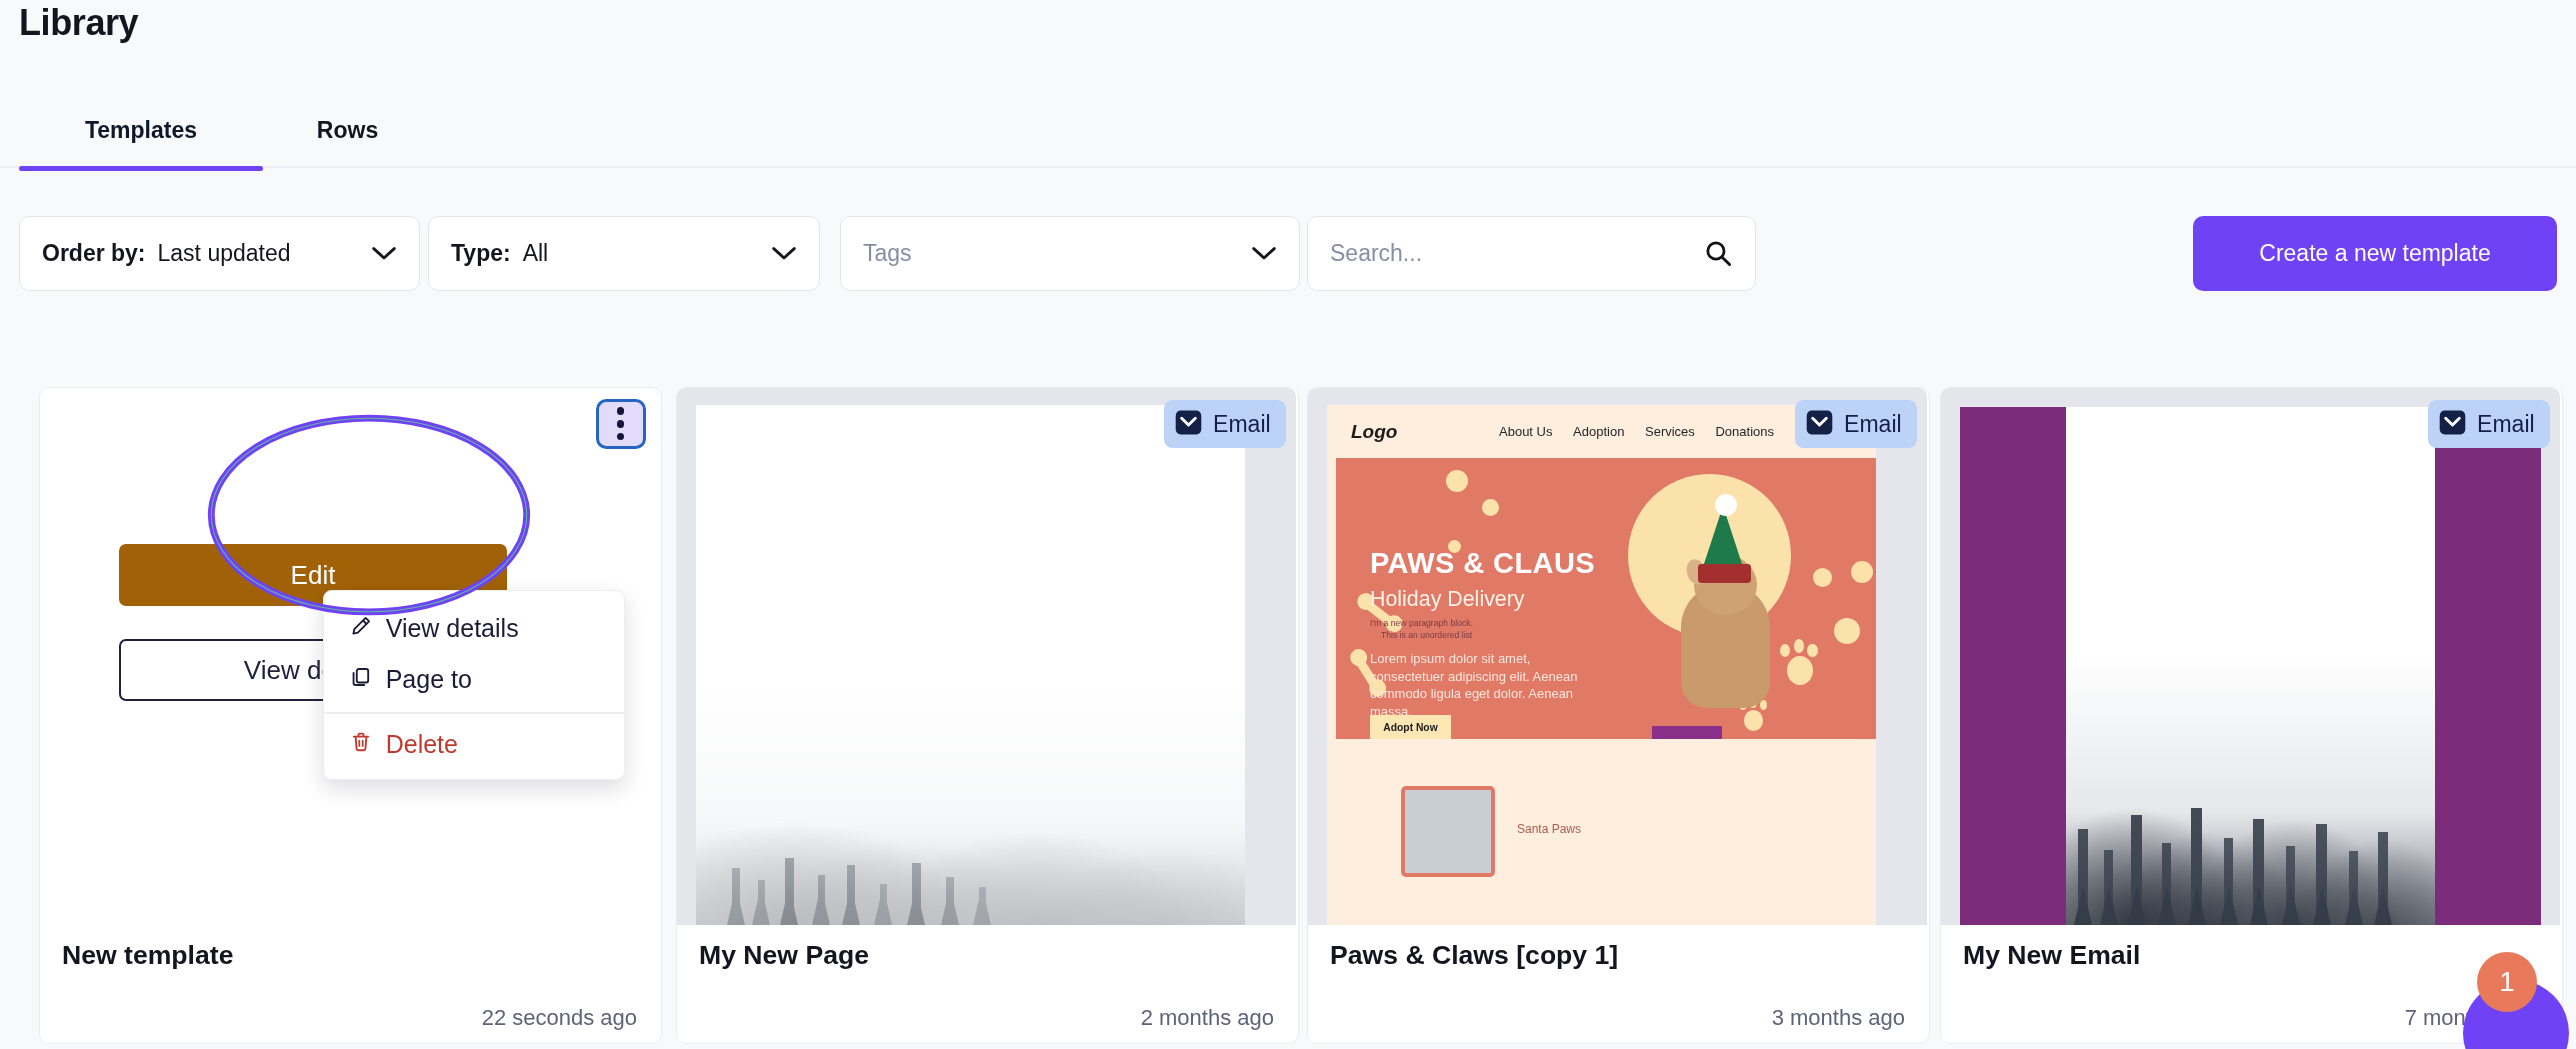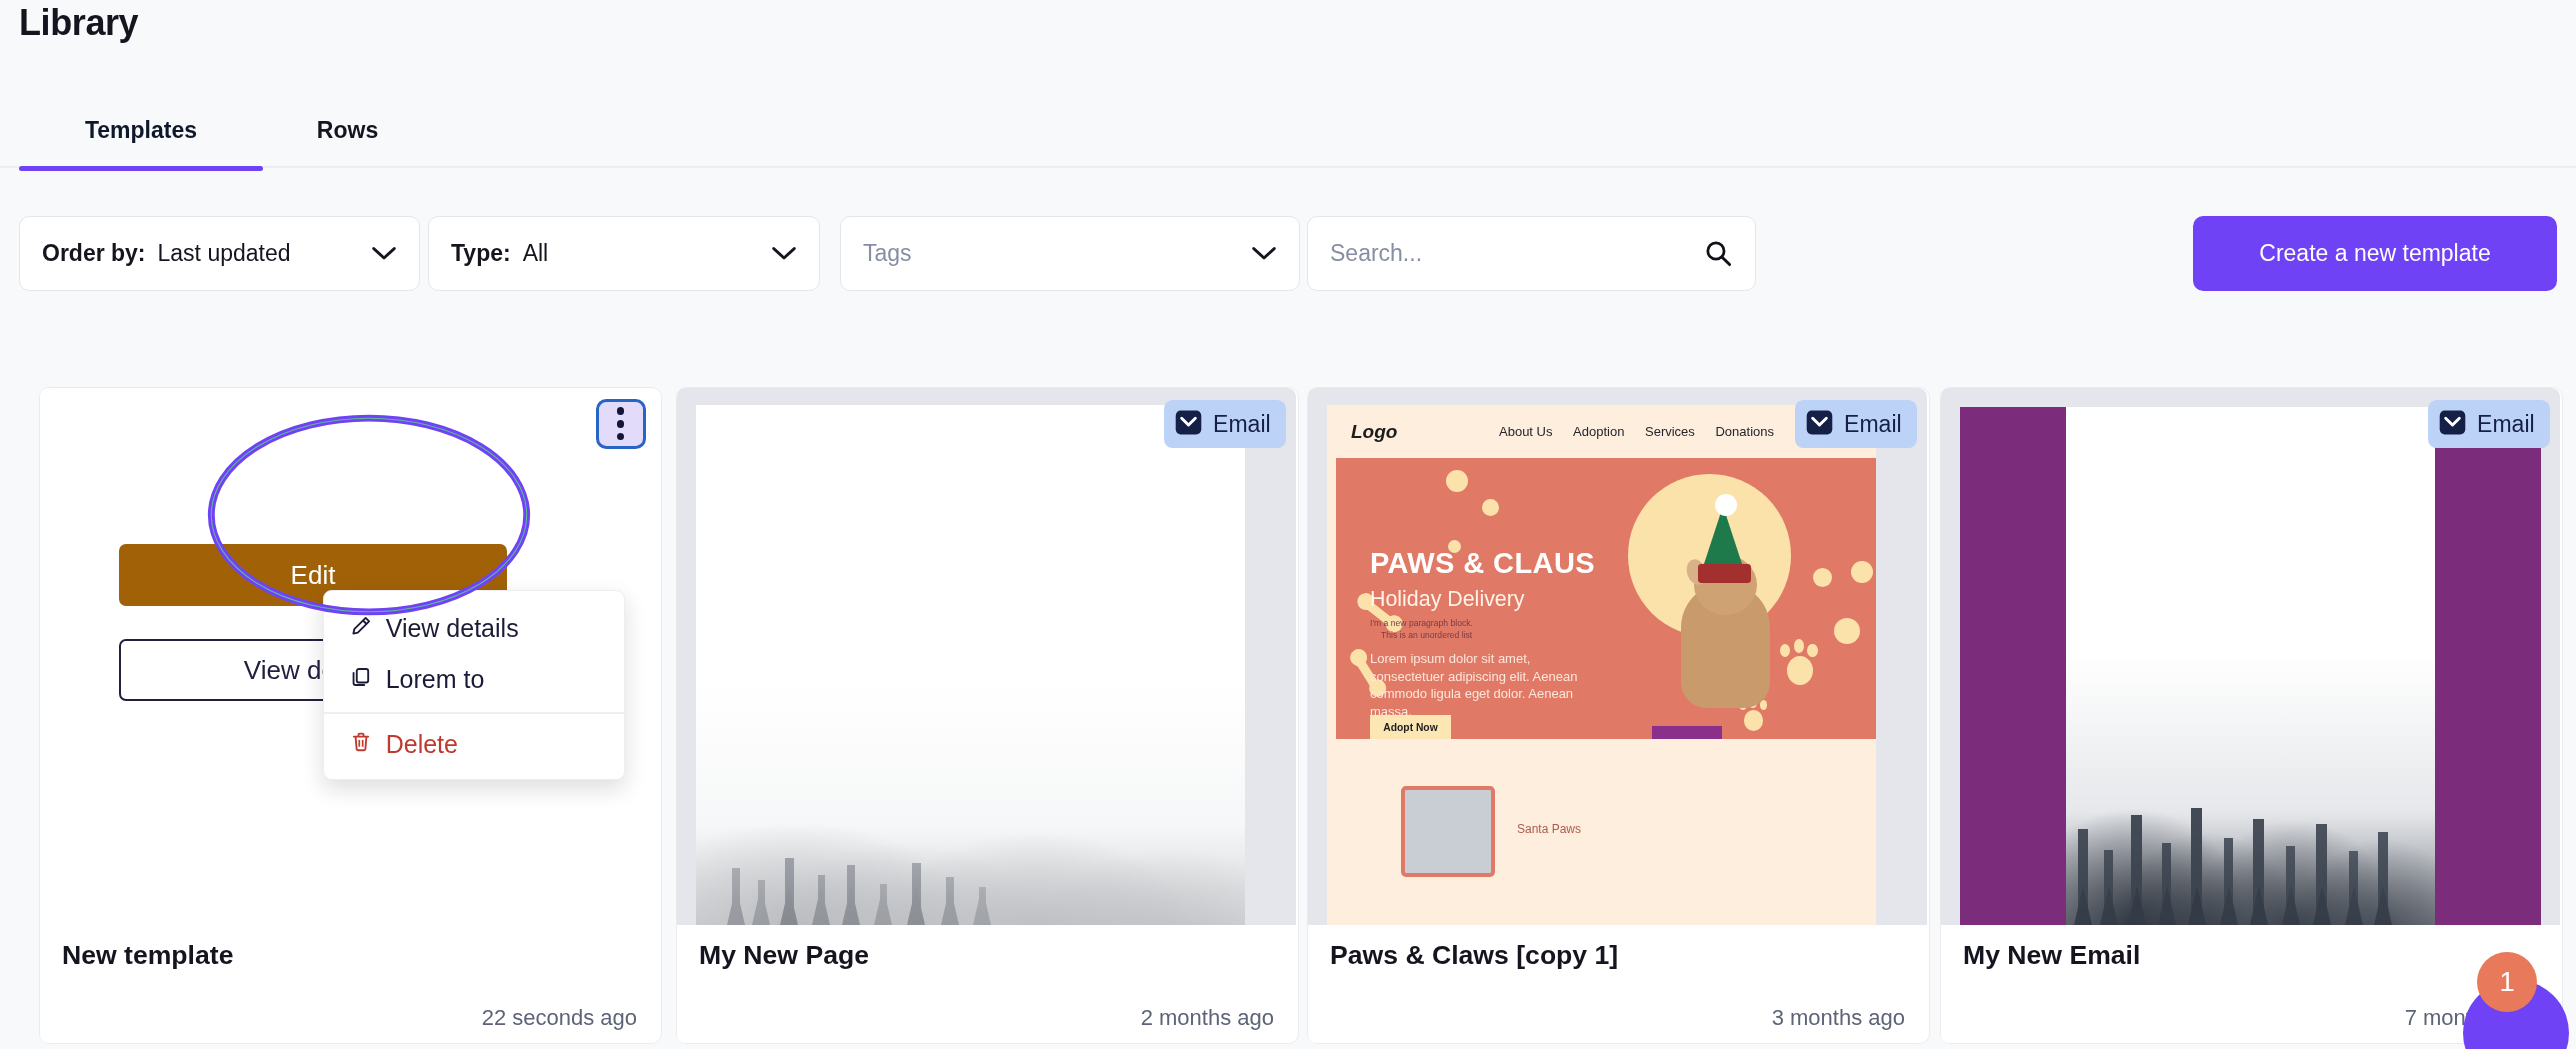--- a/index.html
+++ b/index.html
@@ -408,21 +408,21 @@
           </span>
           <span>View details</span>
         </div>
         <div class="menu-item">
           <span>
             <svg width="22" height="22" viewBox="0 0 26 26">
                 <rect x="8" y="3.5" width="13.5" height="16" rx="2.4" fill="none" stroke="#1b1b38" stroke-width="2.2"></rect>
                 <path d="M16.8 22.5 H6.6 a2.4 2.4 0 0 1 -2.4 -2.4 V8.2" fill="none" stroke="#1b1b38" stroke-width="2.2" stroke-linecap="round"></path>
               </svg>
           </span>
-          <span>Lorem to</span>
+          <span>Page to</span>
         </div>
         <div class="menu-sep"></div>
         <div class="menu-item danger">
           <span>
             <svg width="22" height="22" viewBox="0 0 26 26">
                 <path d="M4.5 6.6 H21.5" stroke="#c0392f" stroke-width="2.2" stroke-linecap="round"></path>
                 <path d="M10 6.6 V4.4 a1.3 1.3 0 0 1 1.3 -1.3 h3.4 a1.3 1.3 0 0 1 1.3 1.3 V6.6" fill="none" stroke="#c0392f" stroke-width="2.2"></path>
                 <path d="M6.6 6.6 L7.8 21.2 a1.6 1.6 0 0 0 1.6 1.5 h7.2 a1.6 1.6 0 0 0 1.6 -1.5 L19.4 6.6" fill="none" stroke="#c0392f" stroke-width="2.2" stroke-linejoin="round"></path>
                 <line x1="11" y1="10.5" x2="11" y2="18.6" stroke="#c0392f" stroke-width="2"></line>
                 <line x1="15" y1="10.5" x2="15" y2="18.6" stroke="#c0392f" stroke-width="2"></line>

